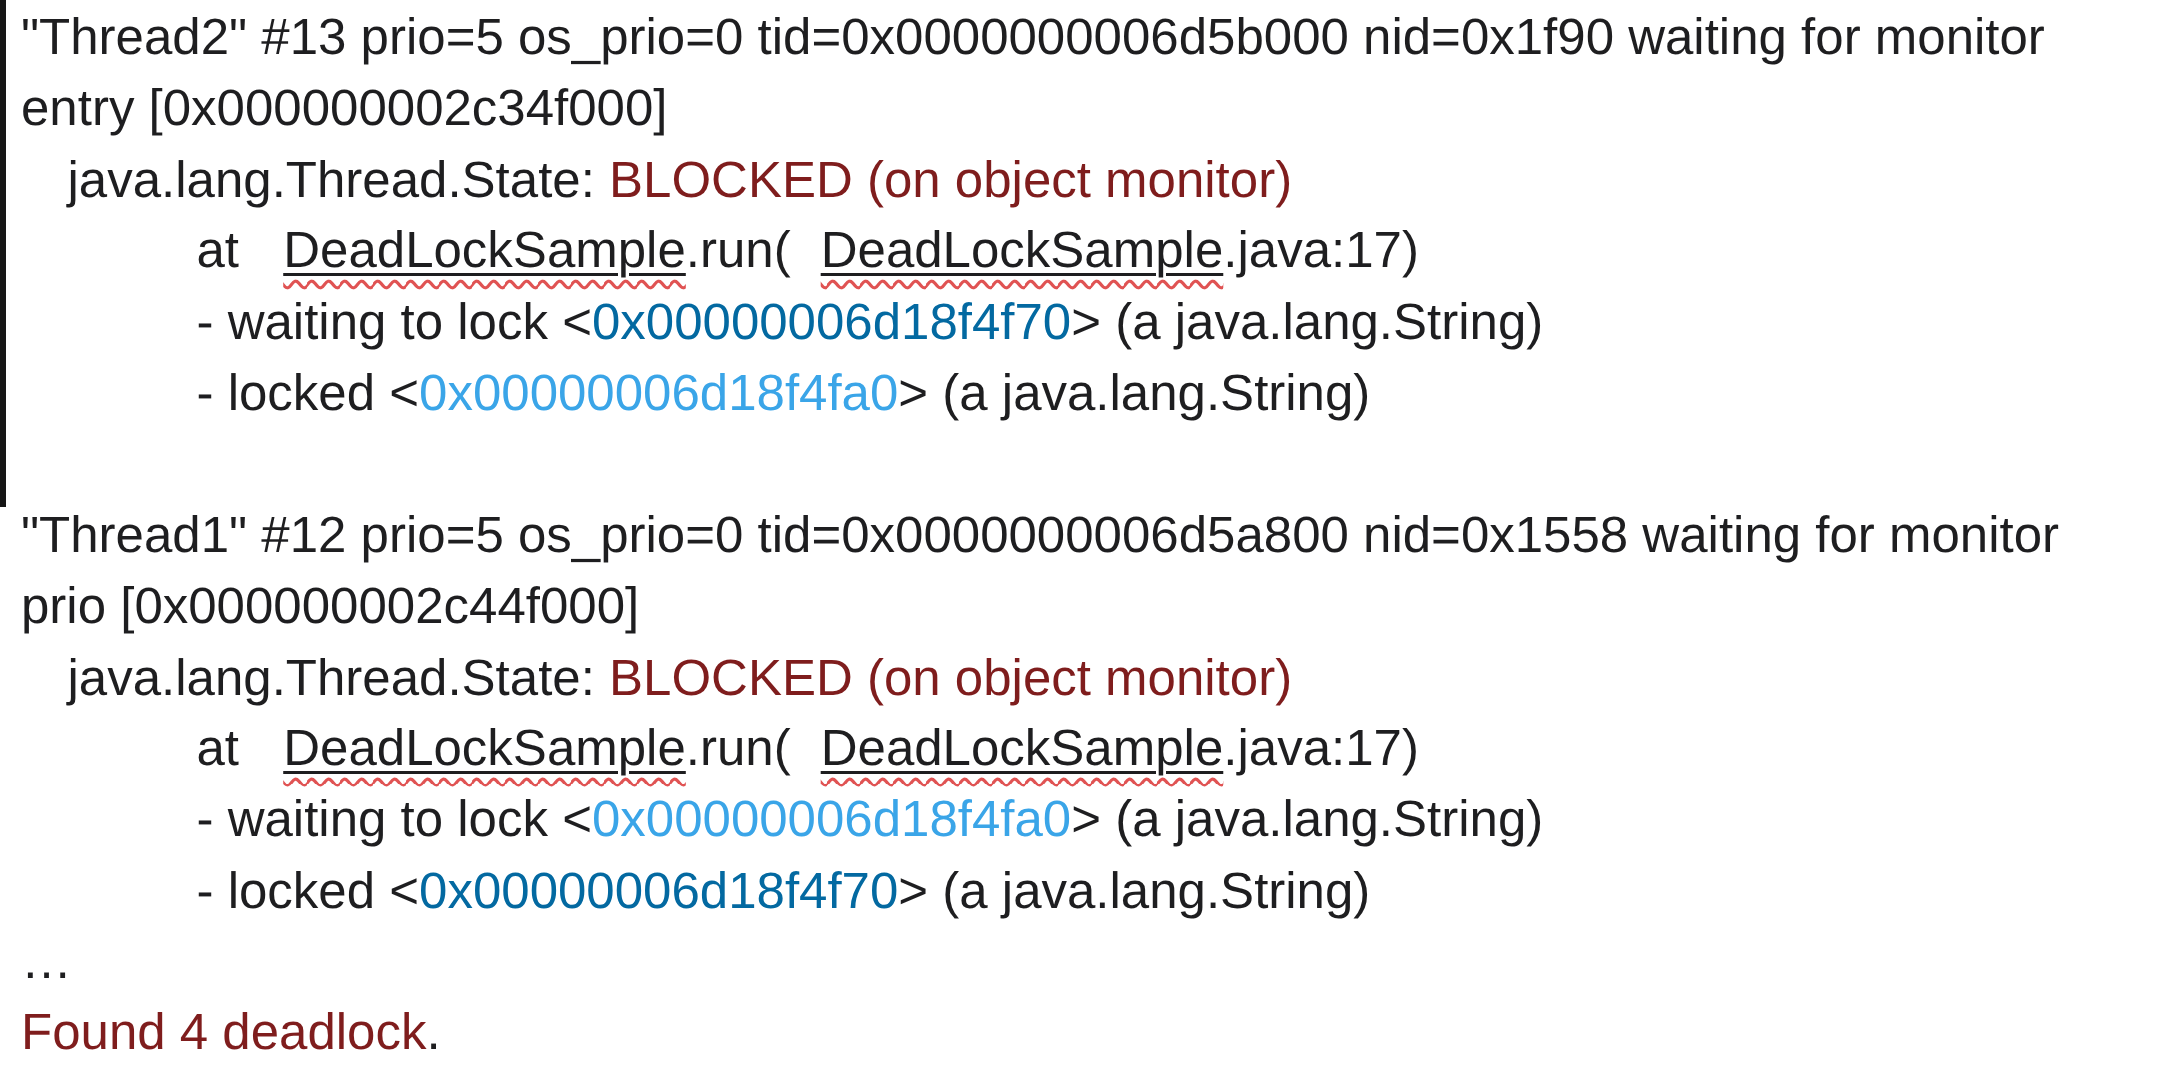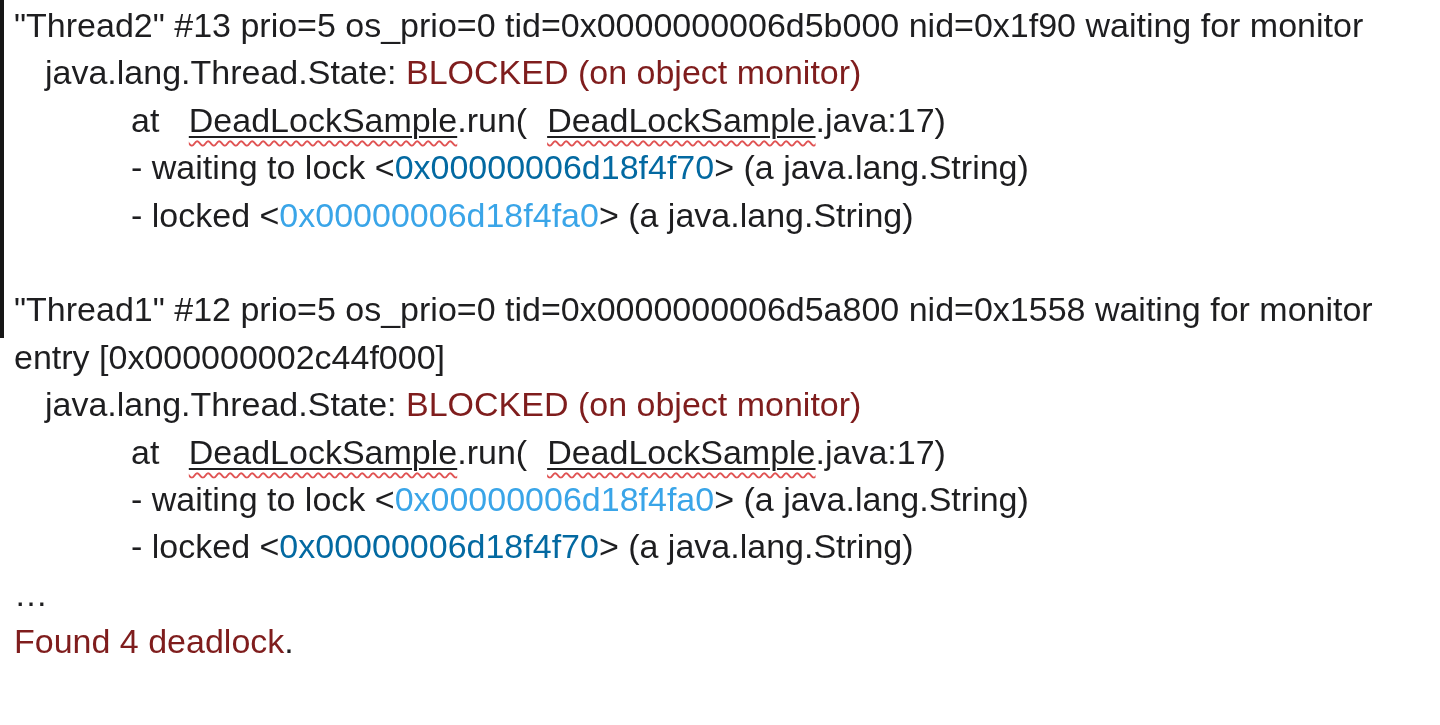--- a/index.html
+++ b/index.html
@@ -50,29 +50,30 @@
   }
 </style>
 </head>
 <body>
 
 <div class="edge-artifact"></div>
 
 <div class="dump">
 
   <div class="line"><span>"Thread2" #13 prio=5 os_prio=0 tid=0x0000000006d5b000 nid=0x1f90 waiting for monitor</span></div>
+  <div class="line"><span>entry [0x000000002c34f000]</span></div>
   <div class="line ind1"><span>java.lang.Thread.State: </span><span class="red">BLOCKED (on object monitor)</span></div>
   <div class="line ind2"><span>at </span><span class="link"><span class="wavy">DeadLockSample</span></span><span>.run(</span><span class="link"><span class="wavy">DeadLockSample</span></span><span>.java:17)</span></div>
   <div class="line ind2"><span>- waiting to lock &lt;</span><span data-color="green">0x00000006d18f4f70</span><span>&gt; (a java.lang.String)</span></div>
   <div class="line ind2"><span>- locked &lt;</span><span data-color="blue">0x00000006d18f4fa0</span><span>&gt; (a java.lang.String)</span></div>
 
   <div class="blank"></div>
 
   <div class="line"><span>"Thread1" #12 prio=5 os_prio=0 tid=0x0000000006d5a800 nid=0x1558 waiting for monitor</span></div>
-  <div class="line"><span>entry [0x000000002c44f000]</span></div>
+  <div class="line"><span>prio [0x000000002c44f000]</span></div>
   <div class="line ind1"><span>java.lang.Thread.State: </span><span class="red">BLOCKED (on object monitor)</span></div>
   <div class="line ind2"><span>at </span><span class="link"><span class="wavy">DeadLockSample</span></span><span>.run(</span><span class="link"><span class="wavy">DeadLockSample</span></span><span>.java:17)</span></div>
   <div class="line ind2"><span>- waiting to lock &lt;</span><span data-color="blue">0x00000006d18f4fa0</span><span>&gt; (a java.lang.String)</span></div>
   <div class="line ind2"><span>- locked &lt;</span><span data-color="green">0x00000006d18f4f70</span><span>&gt; (a java.lang.String)</span></div>
 
   <div class="line"><span>…</span></div>
   <div class="line"><span class="red">Found 4 deadlock</span><span>.</span></div>
 
 </div>
 

